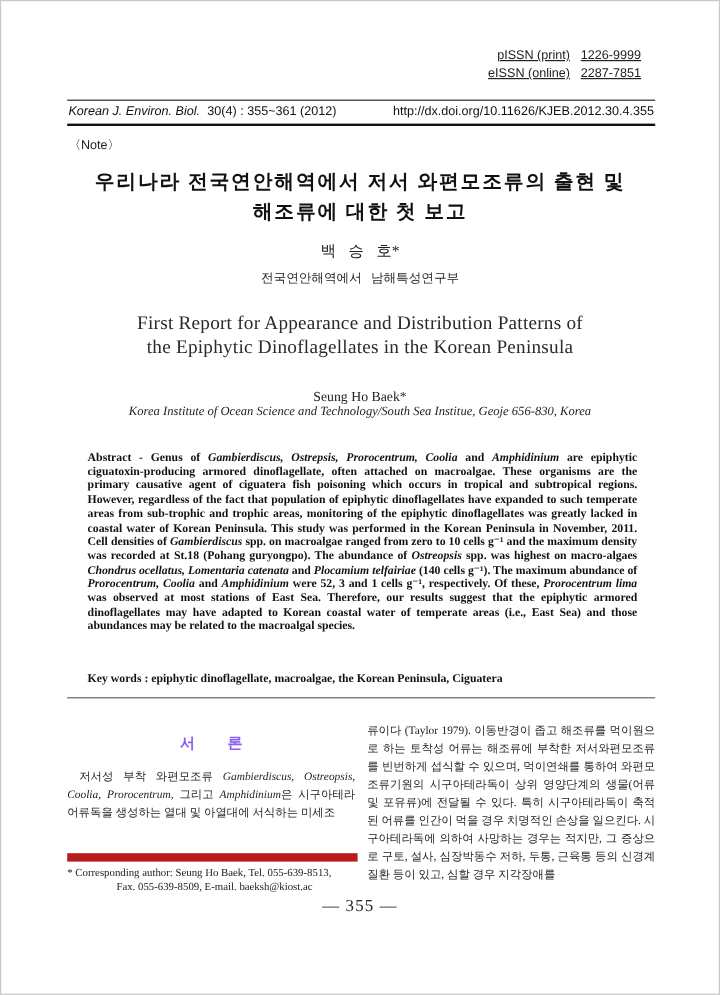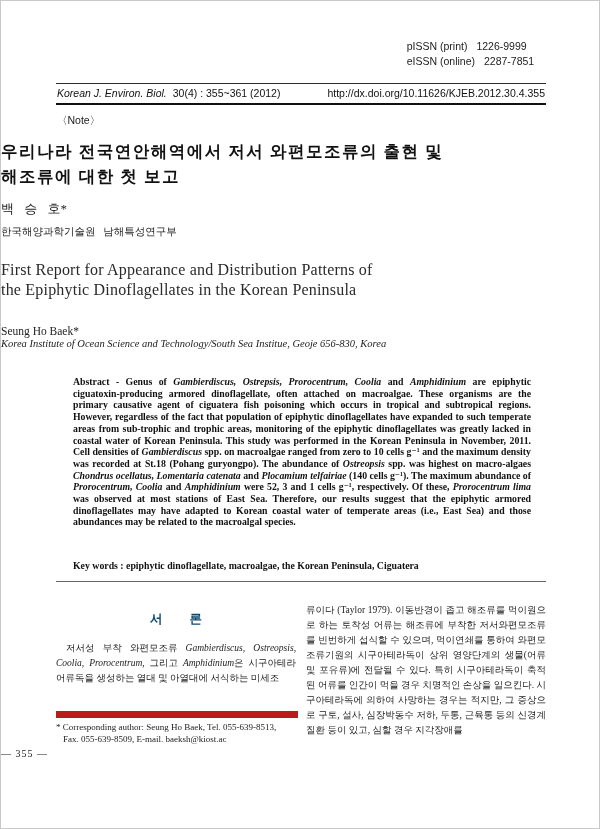--- a/index.html
+++ b/index.html
@@ -8,26 +8,26 @@
     width:600px;height:829px;
     margin:0 auto;
     background:#ffffff;
     border:1px solid #c9c9c9;
     box-sizing:border-box;
     font-family:"Liberation Serif","DejaVu Serif",serif;
     color:#1a1a1a;
     overflow:hidden;
   }
   .abs{position:absolute;}
-  .center{left:0;right:0;text-align:left;}
+  .center{left:0;right:0;text-align:center;}
 
   
   .issn{top:38px;right:55px;font-family:"Liberation Sans","DejaVu Sans",sans-serif;
         font-size:10.5px;line-height:15px;color:#222;}
-  .issn-row{display:flex;justify-content:flex-start;gap:9px;}
+  .issn-row{display:flex;justify-content:flex-end;gap:9px;text-decoration:underline;}
   .issn-val{width:60px;text-align:left;}
 
   
   .jheader{left:55px;top:82px;width:490px;box-sizing:border-box;
            border-top:1.5px solid #2b2b2b;border-bottom:2.5px solid #111;
            padding:3px 1px 4px 1px;
            display:flex;justify-content:space-between;align-items:baseline;
            font-family:"Liberation Sans","DejaVu Sans",sans-serif;
            font-size:10.5px;color:#111;}
   .jname{font-style:italic;font-weight:normal;margin-right:6px;}
@@ -49,32 +49,32 @@
   .abstract{left:72px;top:375px;width:458px;
             font-size:9.8px;font-weight:bold;line-height:11.7px;
             text-align:justify;color:#111;}
   .keywords{left:72px;top:559px;width:458px;font-size:9.8px;font-weight:bold;color:#111;}
 
   .rule{left:55px;top:580px;width:490px;border-top:1px solid #666;height:0;}
 
   .columns{left:55px;top:596px;width:490px;display:flex;gap:10px;}
   .col{width:240px;box-sizing:border-box;}
   .intro-heading{margin-top:14px;text-align:center;font-size:12.5px;font-weight:bold;
-                 word-spacing:24px;color:#0c4a6e;}
+                 word-spacing:24px;color:#8b5cf6;}
   .intro-par{margin-top:13px;font-size:9.5px;line-height:15px;text-align:justify;
              text-indent:10px;color:#1c1c1c;}
   .col-right .body-par{margin-top:6px;font-size:9.5px;line-height:15px;
                        text-align:justify;color:#1c1c1c;}
   .seg-i{font-style:italic;}
 
   .footnote{left:55px;top:710px;width:242px;border-top:7px solid #b91c1c;
             padding-top:4px;font-size:9px;line-height:11.5px;color:#222;}
-  .fn2{padding-left:7px;}
+  .fn2{padding-left:7px;margin-left:34px;}
 
-  .pageno{top:747px;font-size:10px;color:#222;letter-spacing:1px;}
+  .pageno{top:747px;font-size:14px;color:#222;letter-spacing:1px;}
 </style>
 </head>
 <body>
 
 <div class="page">
 
   <div class="abs issn">
     <div class="issn-row">
       <span>pISSN (print)</span>
       <span class="issn-val">1226-9999</span>
@@ -93,21 +93,21 @@
   </div>
 
   <div class="abs note-tag">〈Note〉</div>
 
   <div class="abs center ktitle">
     <div>우리나라 전국연안해역에서 저서 와편모조류의 출현 및</div>
     <div>해조류에 대한 첫 보고</div>
   </div>
 
   <div class="abs center kauthor">백 승 호*</div>
-  <div class="abs center kaffil">한국해양과학기술원 남해특성연구부</div>
+  <div class="abs center kaffil">전국연안해역에서 남해특성연구부</div>
 
   <div class="abs center etitle">
     <div>First Report for Appearance and Distribution Patterns of</div>
     <div>the Epiphytic Dinoflagellates in the Korean Peninsula</div>
   </div>
 
   <div class="abs center eauthor">Seung Ho Baek*</div>
   <div class="abs center eaffil">Korea Institute of Ocean Science and Technology/South Sea Institue, Geoje 656-830, Korea</div>
 
   <div class="abs abstract"><span>Abstract - Genus of </span><span class="seg-i">Gambierdiscus, Ostrepsis, Prorocentrum, Coolia</span><span> and </span><span class="seg-i">Amphidinium</span><span> are epiphytic ciguatoxin-producing armored dinoflagellate, often attached on macroalgae. These organisms are the primary causative agent of ciguatera fish poisoning which occurs in tropical and subtropical regions. However, regardless of the fact that population of epiphytic dinoflagellates have expanded to such temperate areas from sub-trophic and trophic areas, monitoring of the epiphytic dinoflagellates was greatly lacked in coastal water of Korean Peninsula. This study was performed in the Korean Peninsula in November, 2011. Cell densities of </span><span class="seg-i">Gambierdiscus</span><span> spp. on macroalgae ranged from zero to 10 cells g⁻¹ and the maximum density was recorded at St.18 (Pohang guryongpo). The abundance of </span><span class="seg-i">Ostreopsis</span><span> spp. was highest on macro-algaes </span><span class="seg-i">Chondrus ocellatus, Lomentaria catenata</span><span> and </span><span class="seg-i">Plocamium telfairiae</span><span> (140 cells g⁻¹). The maximum abundance of </span><span class="seg-i">Prorocentrum, Coolia</span><span> and </span><span class="seg-i">Amphidinium</span><span> were 52, 3 and 1 cells g⁻¹, respectively. Of these, </span><span class="seg-i">Prorocentrum lima</span><span> was observed at most stations of East Sea. Therefore, our results suggest that the epiphytic armored dinoflagellates may have adapted to Korean coastal water of temperate areas (i.e., East Sea) and those abundances may be related to the macroalgal species.</span></div>

